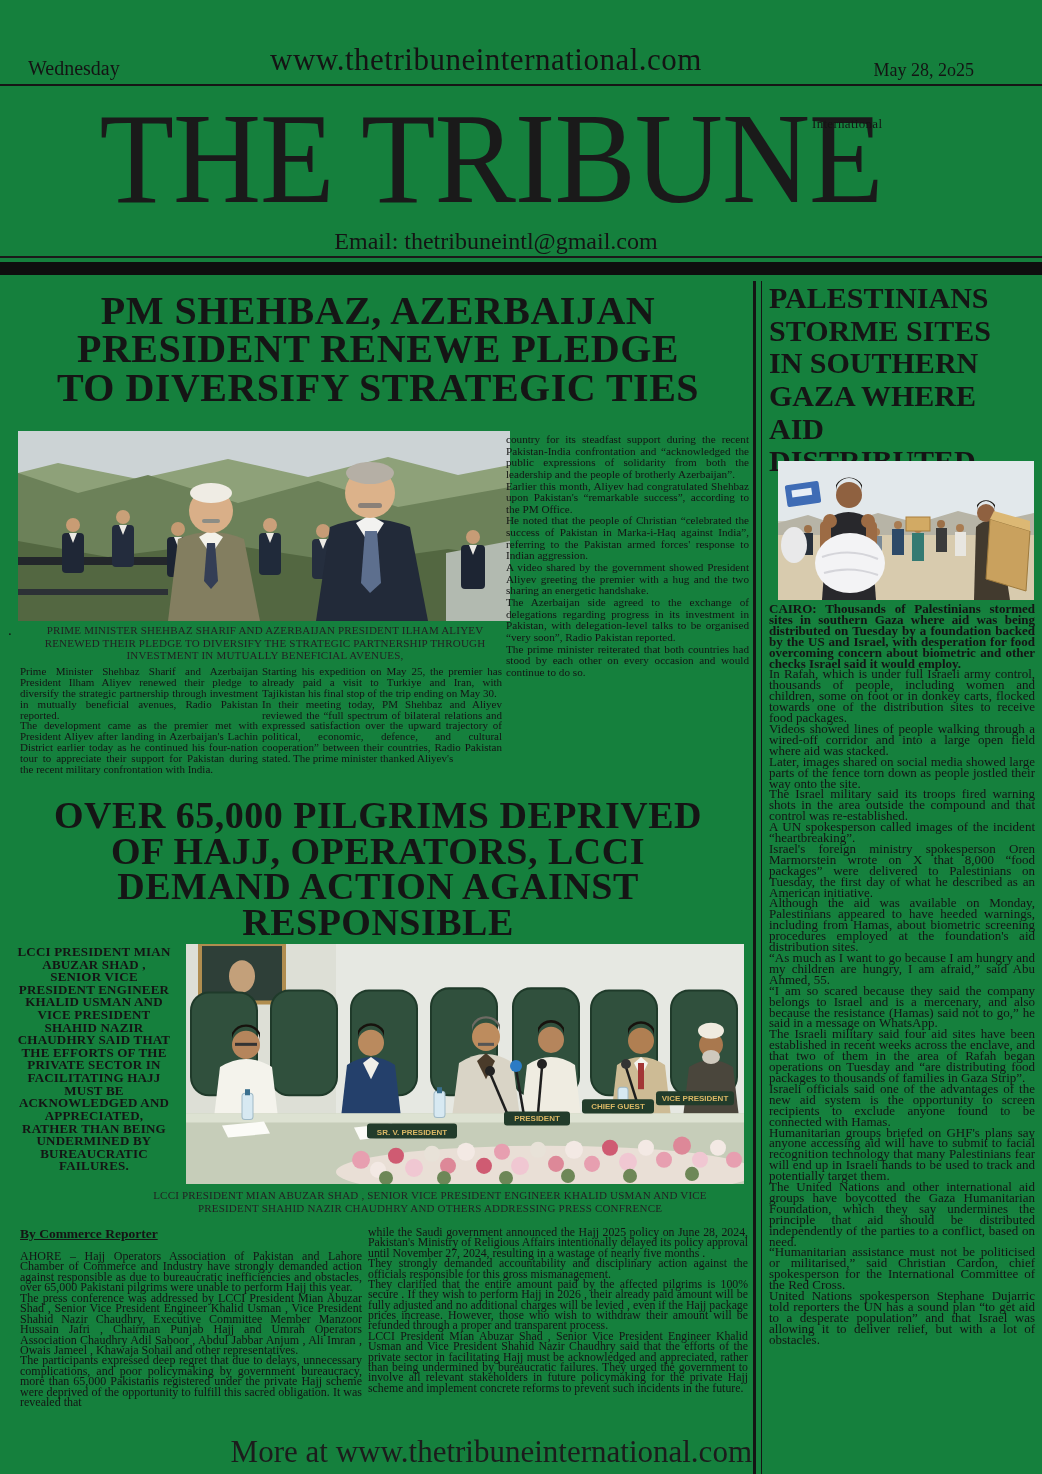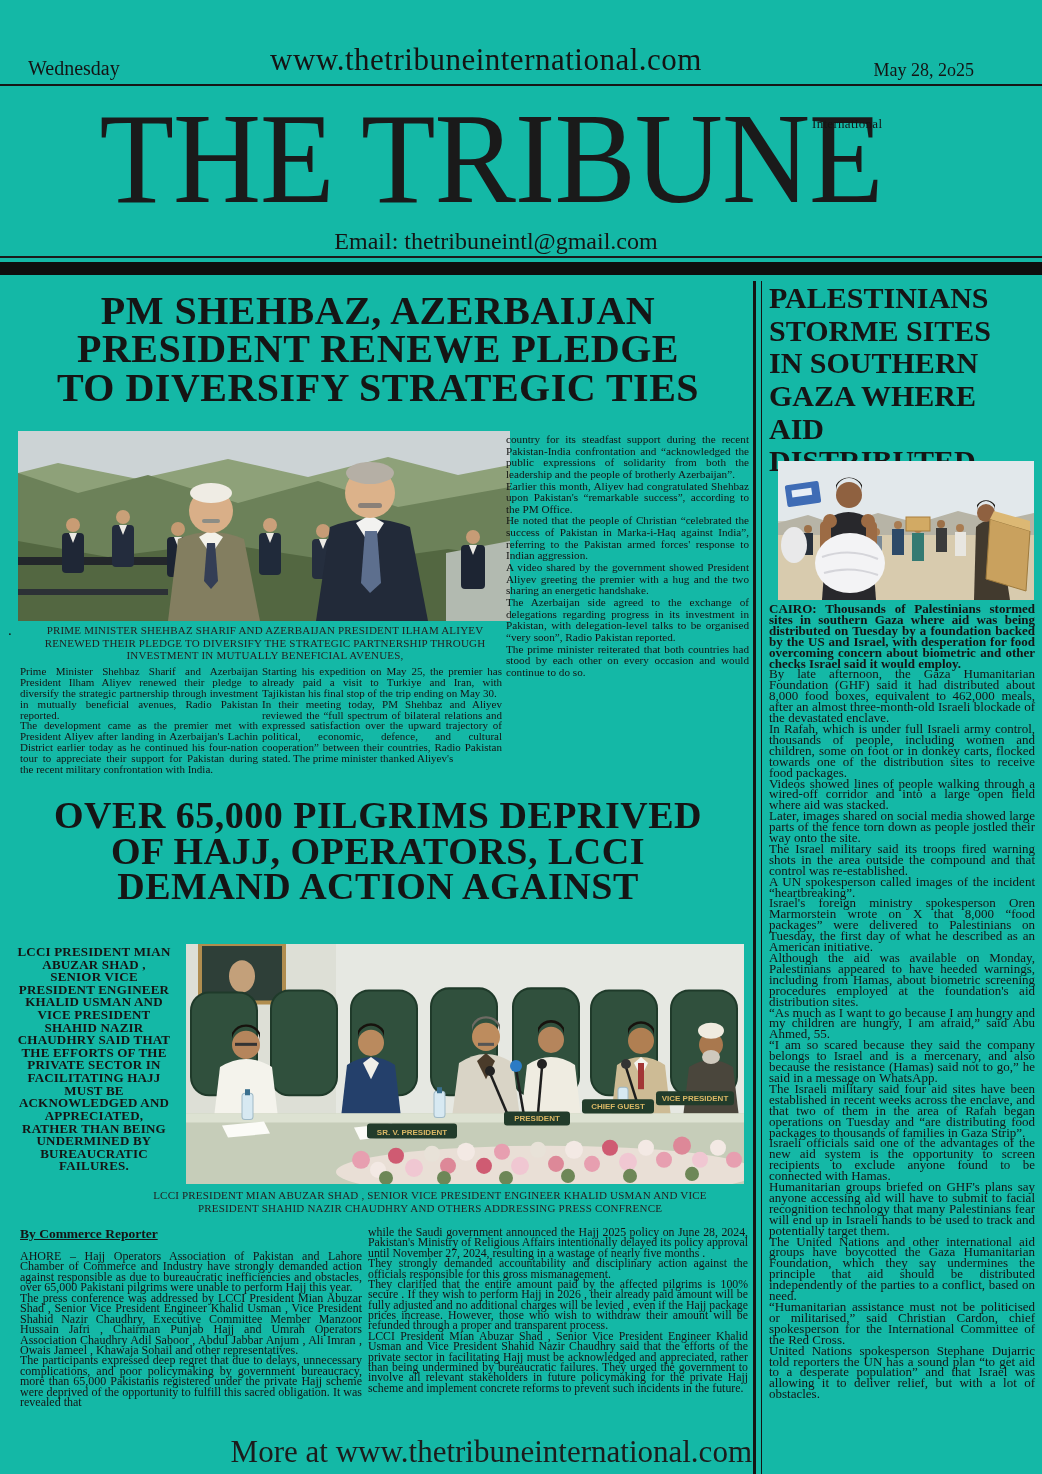--- a/index.html
+++ b/index.html
@@ -1,16 +1,16 @@
 <!DOCTYPE html>
 <html><head>
 <meta charset="utf-8">
 <style>
   html,body{margin:0;padding:0;background:#ffffff;}
-  .page{position:relative;width:1042px;height:1474px;background:#14b8a6;color:#141414;
+  .page{position:relative;width:1042px;height:1474px;background:#15803d;color:#141414;
         font-family:"Liberation Serif",serif;overflow:hidden;}
   
   .topbar-day{position:absolute;left:28px;top:57px;font-size:20px;}
   .topbar-url{position:absolute;left:0;right:0;top:42px;text-align:center;font-size:31px;
               transform:translateX(-35px);letter-spacing:.5px;}
   .topbar-date{position:absolute;right:68px;top:60px;font-size:18px;margin-left:40px;}
   .rule-top{position:absolute;left:0;top:84px;width:1042px;height:2px;background:#161616;}
   
   .masthead{position:absolute;left:0;right:0;top:88px;text-align:center;transform:translateX(-30px);}
   .masthead-title{display:inline-block;font-size:122px;line-height:1.1;letter-spacing:-1px;
@@ -158,20 +158,21 @@
       <p>He noted that the people of Christian “celebrated the success of Pakistan in Marka-i-Haq against India”, referring to the Pakistan armed forces' response to Indian aggression.</p>
       <p>A video shared by the government showed President Aliyev greeting the premier with a hug and the two sharing an energetic handshake.</p>
       <p>The Azerbaijan side agreed to the exchange of delegations regarding progress in its investment in Pakistan, with delegation-level talks to be organised “very soon”, Radio Pakistan reported.</p>
       <p>The prime minister reiterated that both countries had stood by each other on every occasion and would continue to do so.</p>
     </div>
 
   <div class="hl hl-hajj">
       <div>OVER 65,000 PILGRIMS DEPRIVED</div>
       <div>OF HAJJ, OPERATORS, LCCI</div>
       <div>DEMAND ACTION AGAINST</div>
+      <div>RESPONSIBLE</div>
     </div>
 
   <div class="sidebar-caps">
     <div class="inner">LCCI PRESIDENT MIAN ABUZAR SHAD , SENIOR VICE PRESIDENT ENGINEER KHALID USMAN AND VICE PRESIDENT SHAHID NAZIR CHAUDHRY SAID THAT THE EFFORTS OF THE PRIVATE SECTOR IN FACILITATING HAJJ MUST BE ACKNOWLEDGED AND APPRECIATED, RATHER THAN BEING UNDERMINED BY BUREAUCRATIC FAILURES.</div>
   </div>
 
   <div class="photo photo-press">
     <svg viewBox="0 0 558 238" preserveAspectRatio="none">
       <rect width="558" height="238" fill="#e6e8e2"></rect>
       <rect width="150" height="238" fill="#d8dbd2" opacity=".7"></rect>
@@ -367,21 +368,20 @@
         <circle cx="208" cy="52" r="9" fill="#8f6140"></circle>
         <path d="M199,49 A9,9 0 0 1 217,49 L217,44 A11,11 0 0 0 199,44 Z" fill="#1d1a16"></path>
         <polygon points="212,58 252,70 248,130 208,118" fill="#c9a15e" stroke="#9e7a3c"></polygon>
         <polygon points="212,58 252,70 252,60 216,50" fill="#dcb874"></polygon>
       </g>
     </svg>
   </div>
 
   <div class="bodytxt gaza-body">
       <p>CAIRO: Thousands of Palestinians stormed sites in southern Gaza where aid was being distributed on Tuesday by a foundation backed by the US and Israel, with desperation for food overcoming concern about biometric and other checks Israel said it would employ.</p>
-      <p>By late afternoon, the Gaza Humanitarian Foundation (GHF) said it had distributed about 8,000 food boxes, equivalent to 462,000 meals, after an almost three-month-old Israeli blockade of the devastated enclave.</p>
       <p>In Rafah, which is under full Israeli army control, thousands of people, including women and children, some on foot or in donkey carts, flocked towards one of the distribution sites to receive food packages.</p>
       <p>Videos showed lines of people walking through a wired-off corridor and into a large open field where aid was stacked.</p>
       <p>Later, images shared on social media showed large parts of the fence torn down as people jostled their way onto the site.</p>
       <p>The Israel military said its troops fired warning shots in the area outside the compound and that control was re-established.</p>
       <p>A UN spokesperson called images of the incident “heartbreaking”.</p>
       <p>Israel's foreign ministry spokesperson Oren Marmorstein wrote on X that 8,000 “food packages” were delivered to Palestinians on Tuesday, the first day of what he described as an American initiative.</p>
       <p>Although the aid was available on Monday, Palestinians appeared to have heeded warnings, including from Hamas, about biometric screening procedures employed at the foundation's aid distribution sites.</p>
       <p>“As much as I want to go because I am hungry and my children are hungry, I am afraid,” said Abu Ahmed, 55.</p>
       <p>“I am so scared because they said the company belongs to Israel and is a mercenary, and also because the resistance (Hamas) said not to go,” he said in a message on WhatsApp.</p>
       <p>The Israeli military said four aid sites have been established in recent weeks across the enclave, and that two of them in the area of Rafah began operations on Tuesday and “are distributing food packages to thousands of families in Gaza Strip”.</p>

